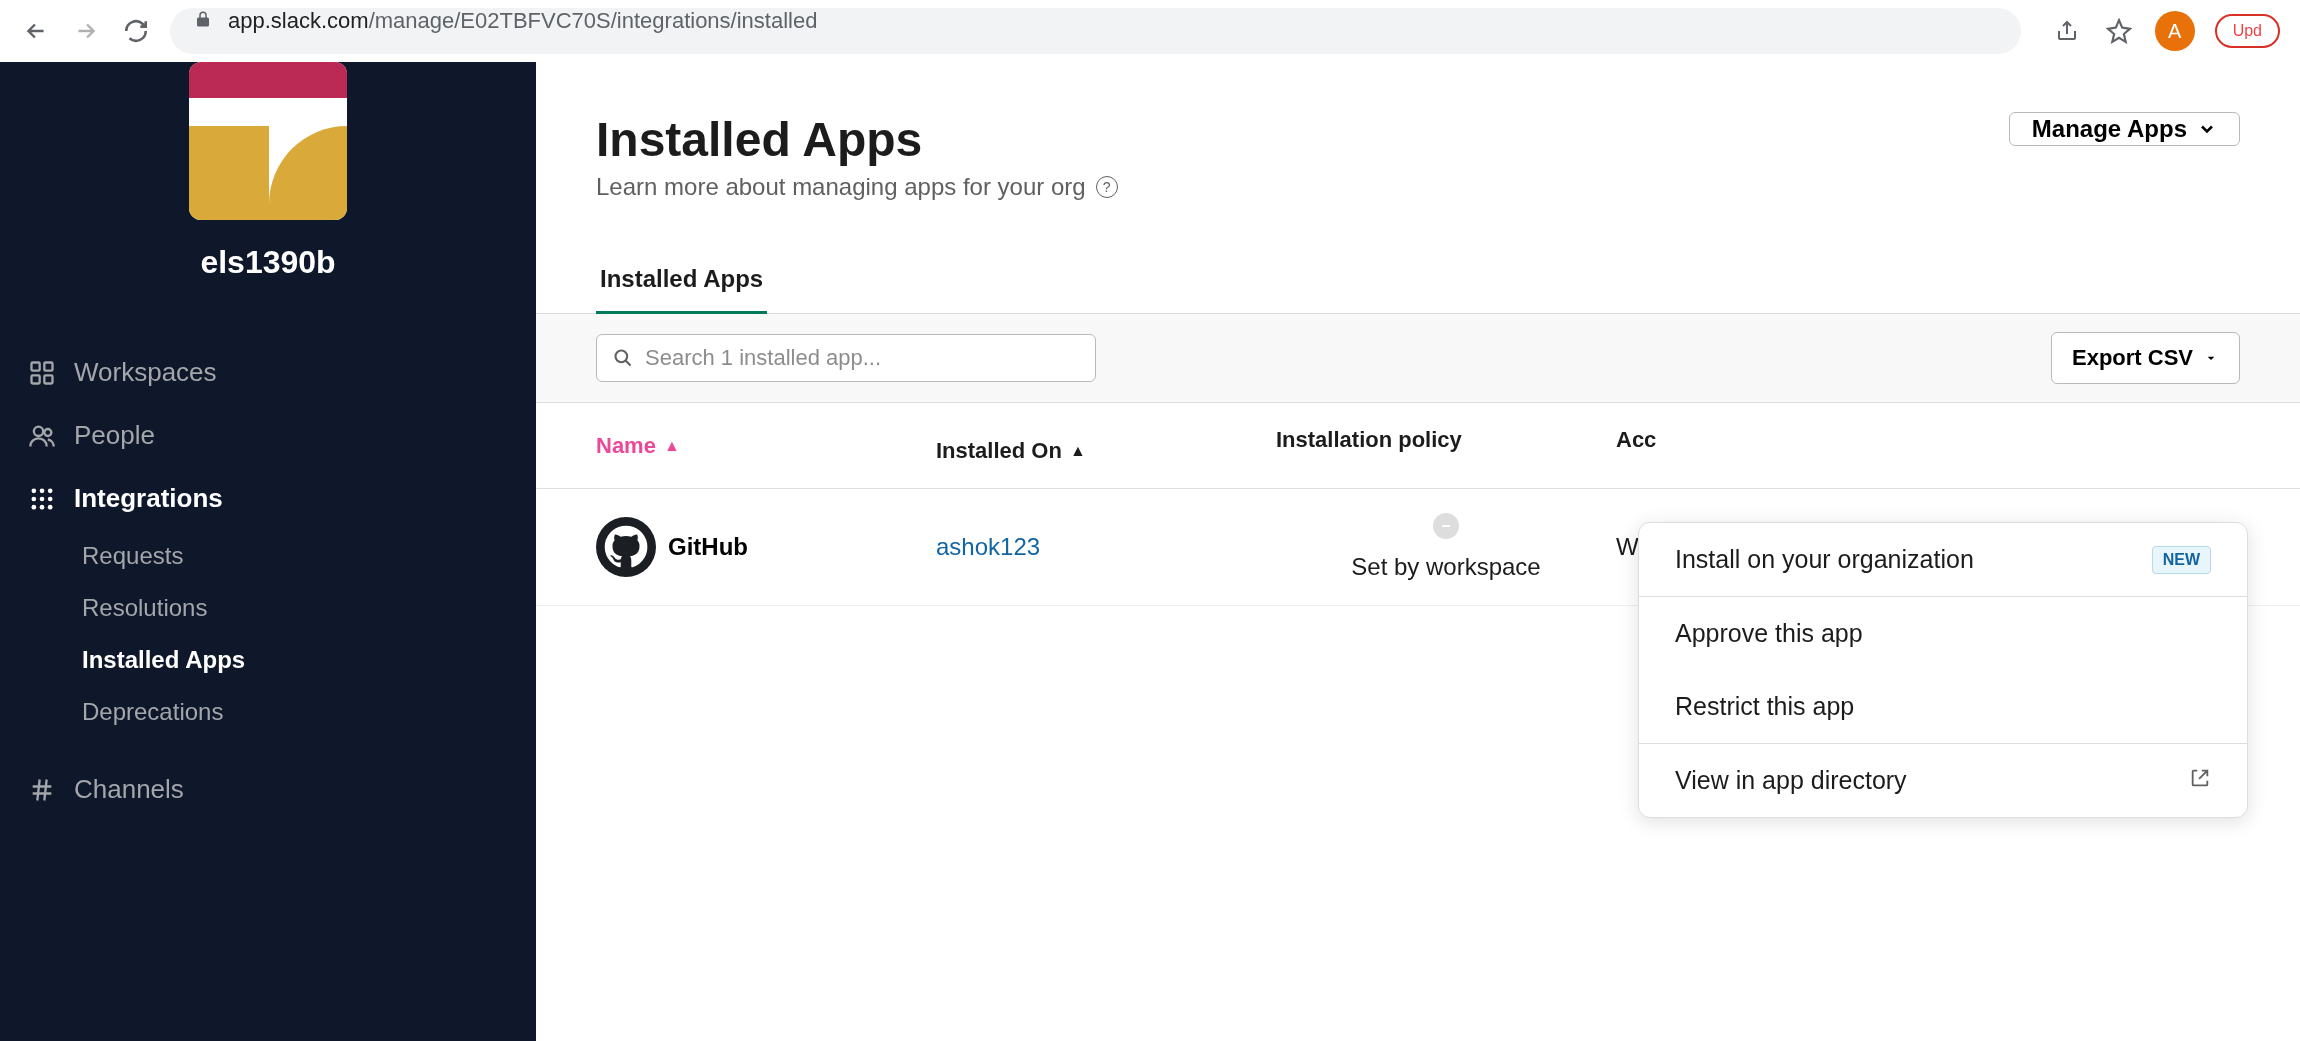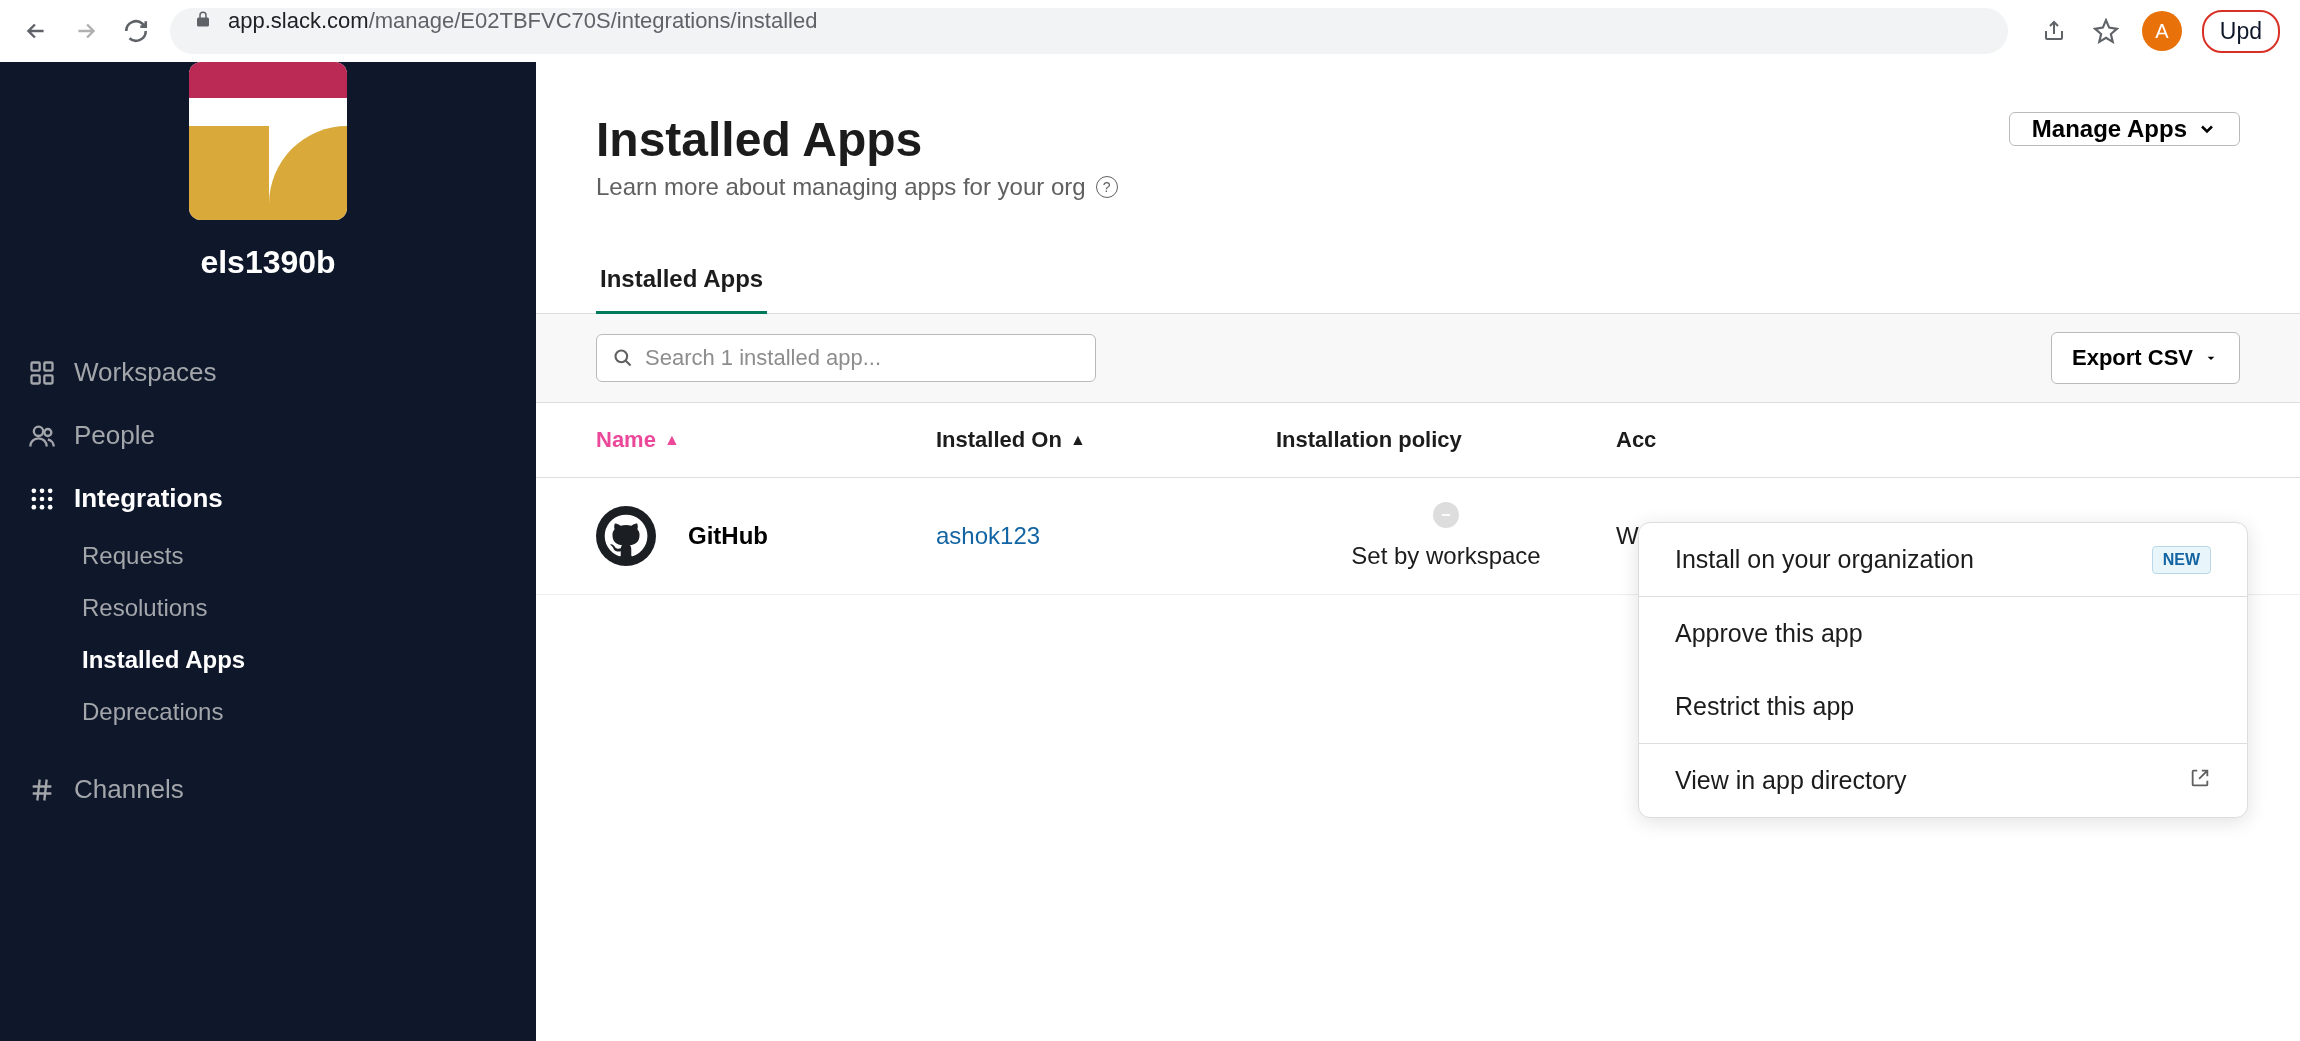--- a/index.html
+++ b/index.html
@@ -43,24 +43,24 @@
     .url-path { color: #5f6368; }
     .browser-actions { display:flex; align-items:center; gap:20px; padding-left:12px; }
     .avatar-circle {
       width: 40px; height: 40px; border-radius: 50%;
       background: #e8710a; color: white;
       display:flex; align-items:center; justify-content:center;
       font-size: 20px; font-weight:500;
     }
     .update-btn {
       border: 2px solid #d93025;
-      color: #0f172a;
+      color: #ef4444;
       border-radius: 20px;
       padding: 6px 16px;
-      font-size: 23px;
+      font-size: 16px;
     }
     
     
     .app-container {
       display: flex;
       height: calc(100% - 62px);
     }
     
     
     .sidebar {
@@ -214,32 +214,32 @@
     
     
     .table-header {
       display:flex;
       padding: 24px 60px;
       font-size: 22px;
       font-weight:700;
       border-bottom: 1px solid #ddd;
     }
     .col-name { width: 340px; color:#ec4899; display:flex; align-items:center; gap:8px; }
-    .col-installed { width: 340px; color:#1d1c1d; display:flex; align-items:center; gap:8px;}
+    .col-installed { width: 340px; color:#1d1c1d; display:flex; align-items:center; gap:8px;margin-top:11px;}
     .col-policy { width: 340px; color:#1d1c1d; }
     .col-access { flex:1; color:#1d1c1d; }
     
     .table-row {
       display:flex;
       padding: 24px 60px;
       font-size: 24px;
       align-items:center;
       border-bottom: 1px solid #eee;
     }
-    .cell-name { width:340px; display:flex; align-items:center; gap:32px; font-weight:700; }
+    .cell-name { width:340px; display:flex; align-items:center; gap:12px; font-weight:700; }
     .app-icon { width:60px; height:60px; }
     .cell-installed { width:340px; color:#1264a3; }
     .cell-policy { width:340px; display:flex; align-items:center; gap:14px; color:#1d1c1d;flex-direction:column; }
     .policy-dot {
       width:26px; height:26px; border-radius:50%; background:#ddd;
       display:flex; align-items:center; justify-content:center; color:white; font-size:18px;
     }
     .cell-access { flex:1; color:#1d1c1d; }
     .row-actions { width:60px; display:flex; justify-content:flex-end; cursor:pointer; color:#1d1c1d; font-size:28px; letter-spacing:3px; font-weight:bold;}
     

